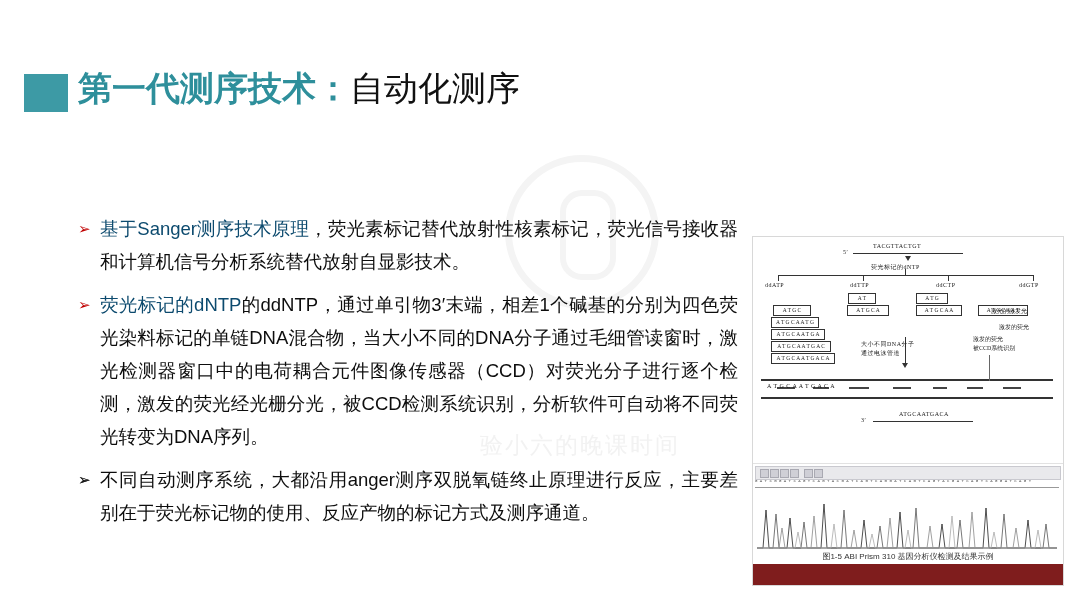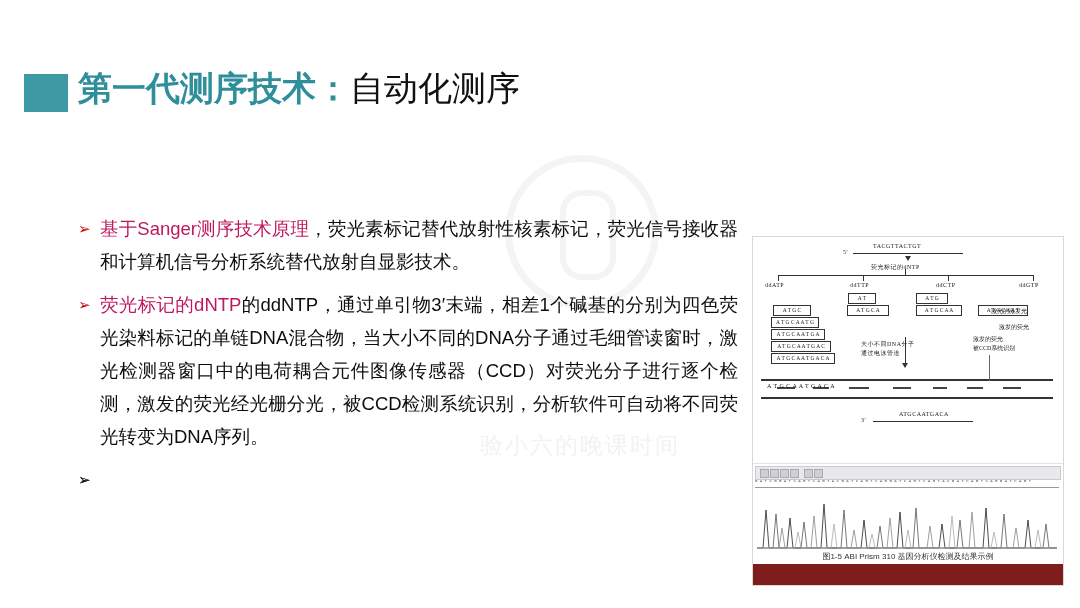--- a/index.html
+++ b/index.html
@@ -120,21 +120,21 @@
     left: 0;
     top: 0;
     color: #c00000;
     font-size: 15px;
     line-height: 33px;
   }
   .bullet .marker.dark {
     color: #1a1a1a;
   }
   .hl {
-    color: #be185d;
+    color: #0c4a6e;
   }
 
   
   .figure {
     position: absolute;
     left: 752px;
     top: 236px;
     width: 310px;
     height: 348px;
     background: #7f1d1d;
@@ -275,20 +275,21 @@
       <span class="marker">➢</span>
       <span class="hl">荧光标记的dNTP</span><span>的ddNTP，通过单引物3′末端，相差1个碱基的分别为四色荧光染料标记的单链DNA混合物，当大小不同的DNA分子通过毛细管读窗时，激光检测器窗口中的电荷耦合元件图像传感器（CCD）对荧光分子进行逐个检测，激发的荧光经光栅分光，被CCD检测系统识别，分析软件可自动将不同荧光转变为DNA序列。</span>
     </div>
 
     <div class="bullet">
       <span class="marker dark">➢</span>
     </div>
 
     <div class="bullet">
       <span class="marker dark">➢</span>
+      <span>不同自动测序系统，大都沿用anger测序双脱氧链终止原理进行反应，主要差别在于荧光标记物的使用、反应产物的标记方式及测序通道。</span>
     </div>
 
   </div>
 
   <div class="figure">
 
     <div class="fig-top">
 
       <div class="seqline" style="left:120px; top:6px;">TACGTTACTGT</div>
       <div class="hline" style="left:100px; top:16px; width:110px;"></div>

